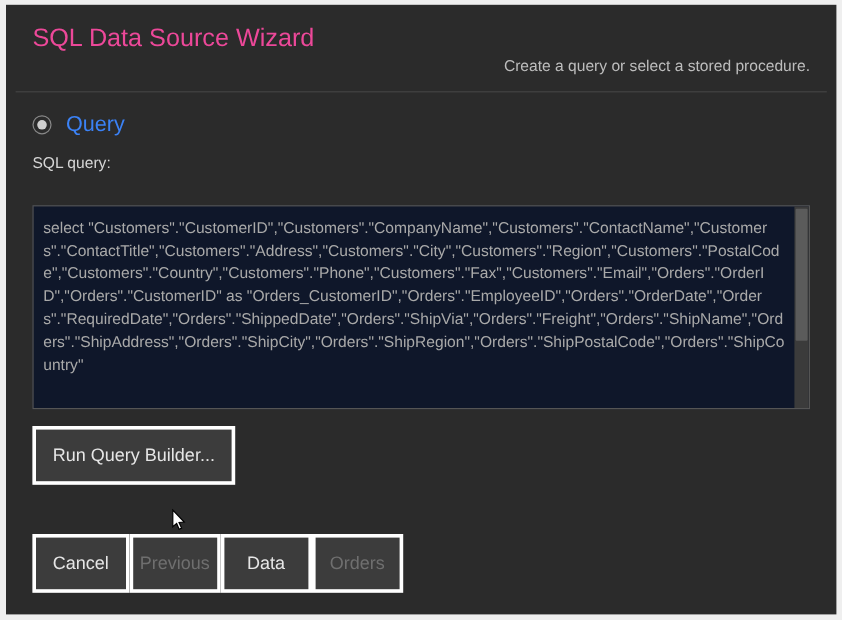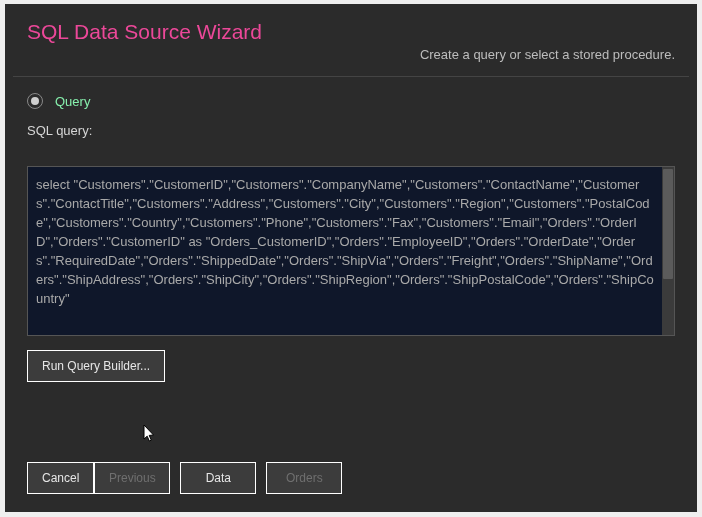--- a/index.html
+++ b/index.html
@@ -40,22 +40,22 @@
     }
     .content {
       flex: 1;
       padding: 16px 22px 0 22px;
     }
     .radio-row {
       display: flex;
       align-items: center;
       margin-bottom: 6px;
       cursor: pointer;
-      font-size: 13px;
-      color: #86efac;
+      font-size: 18px;
+      color: #3b82f6;
     }
     .radio-outer {
       width: 16px; height: 16px;
       border-radius: 50%;
       border: 1.5px solid #888;
       margin-right: 12px;
       display: flex;
       align-items: center;
       justify-content: center;
     }
@@ -99,40 +99,40 @@
       position: absolute;
       left: 1px; right: 1px; top: 2px;
       height: 110px;
       background: #5b5b5b;
       border-radius: 1px;
     }
     .btn {
       display: inline-flex;
       align-items: center;
       justify-content: center;
-      height: 32px;
+      height: 49px;
       padding: 0 14px;
       background: #3c3c3c;
-      border: 1px solid #ffffff;
+      border: 3px solid #ffffff;
       color: #e6e6e6;
-      font-size: 12px;
+      font-size: 15px;
       cursor: pointer;
       user-select: none;
     }
     .btn.disabled {
       color: #6f6f6f;
       cursor: default;
     }
     .run-row { margin-top: 14px; position: relative; }
     .bottom {
       display: flex;
       align-items: center;
       padding: 16px 22px 18px 22px;
     }
-    .right-btns { display: flex; gap: 10px; }
+    .right-btns { display: flex; }
     .right-btns .btn { width: 76px; padding: 0; }
     .cursor {
       position: absolute;
       left: 140px; top: 424px;
       width: 16px; height: 20px;
       pointer-events: none;
       z-index: 50;
     }
   </style>
 </head>

